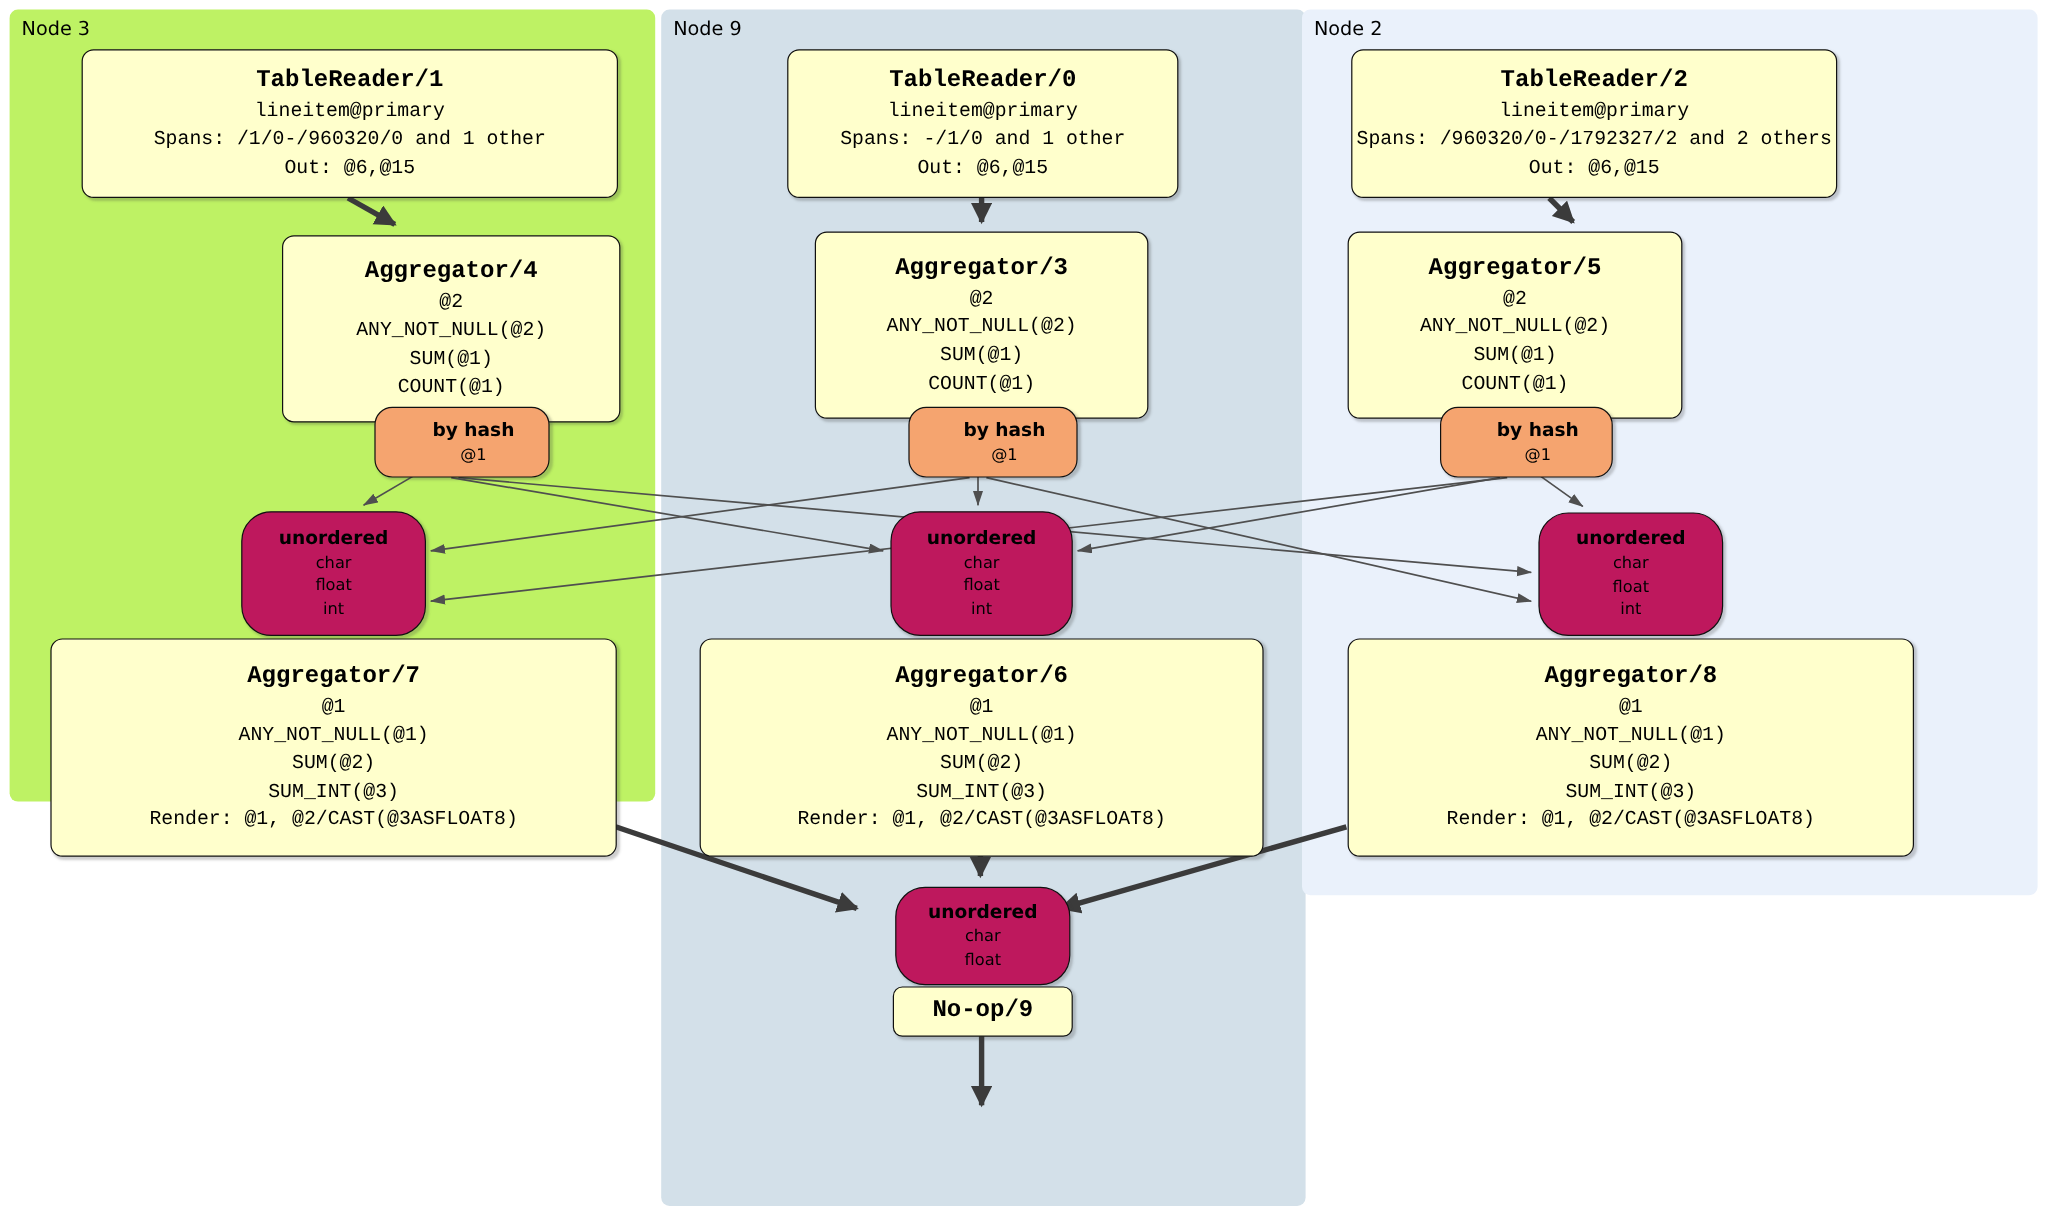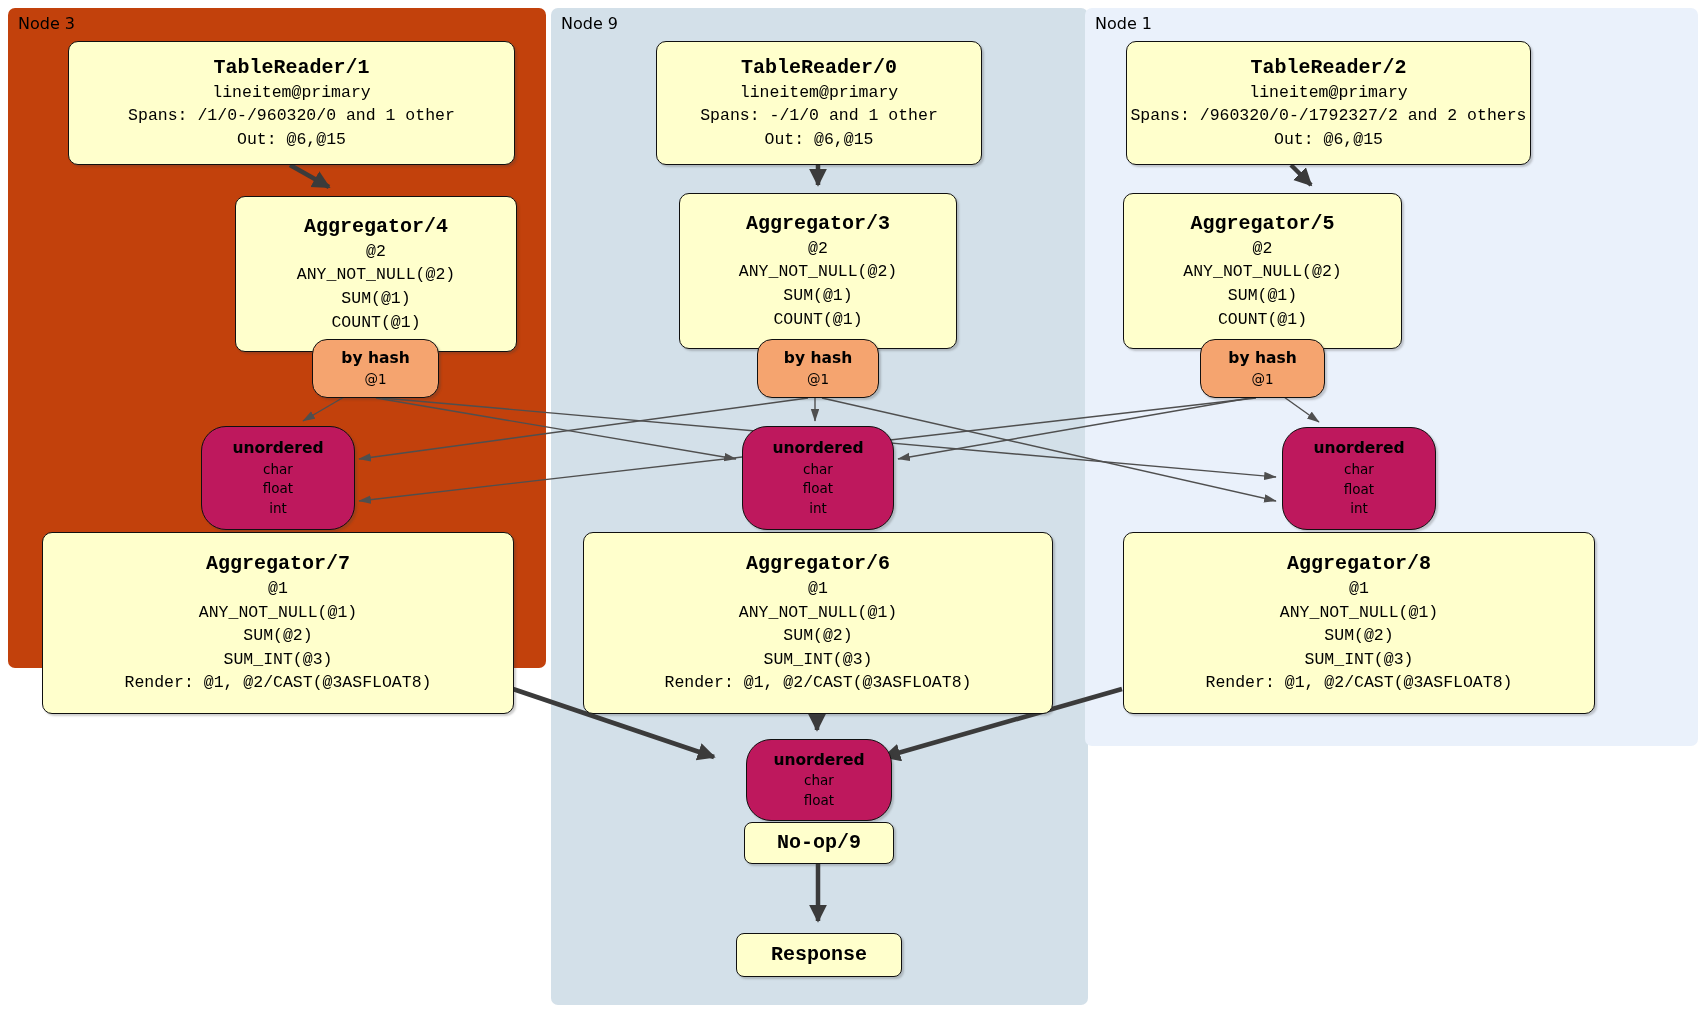--- a/index.html
+++ b/index.html
@@ -1,49 +1,49 @@
 <!DOCTYPE html>
 <html><head>
 <meta charset="utf-8">
 <style>
   html,body{margin:0;padding:0;background:#ffffff;}
   body{font-family:"DejaVu Sans","Liberation Sans",sans-serif;color:#000;}
   .canvas{position:relative;width:1706px;height:1016px;background:#fff;overflow:hidden;}
   .node-bg{position:absolute;border-radius:7px;}
-  .node-bg.n3{left:8px;top:8px;width:538px;height:660px;background:#c2410c;text-decoration:underline;}
+  .node-bg.n3{left:8px;top:8px;width:538px;height:660px;background:#bef264;text-decoration:underline;}
   .node-bg.n1{left:551px;top:8px;width:537px;height:997px;background:#d3e0e9;}
   .node-bg.n2{left:1085px;top:8px;width:613px;height:738px;background:#eaf1fb;}
   .node-label{position:absolute;left:10px;top:6px;font-size:16px;}
   svg.edges{position:absolute;left:0;top:0;width:1706px;height:1016px;}
   .thick{stroke:#3b3b3b;stroke-width:4.5;}
   .thin{stroke:#4f4f4f;stroke-width:1.4;}
   .box{position:absolute;display:flex;flex-direction:column;justify-content:center;
        align-items:center;text-align:center;border:1.6px solid #101010;
        box-shadow:2px 2px 2px rgba(60,60,60,0.25);}
   .ybox{background:#ffffcc;border-radius:10px;font-family:Liberation Mono, monospace;}
-  .router{background:#f5a46f;border-radius:15px;}
+  .router{background:#f5a46f;border-radius:15px;padding-left:19px;}
   .sync{background:#be185d;border-radius:25px;}
   .btitle{font-size:20px;font-weight:bold;line-height:1.3;white-space:nowrap;}
   .bline{font-size:16.5px;line-height:1.43;white-space:nowrap;}
   .stitle{font-size:15.5px;font-weight:bold;line-height:1.4;white-space:nowrap;}
   .sline{font-size:13.5px;line-height:1.45;white-space:nowrap;}
 </style>
 </head>
 <body>
 
 <div class="canvas">
 
   <div class="node-bg n3">
     <div class="node-label">Node 3</div>
   </div>
   <div class="node-bg n1">
     <div class="node-label">Node 9</div>
   </div>
   <div class="node-bg n2">
-    <div class="node-label">Node 1</div>
+    <div class="node-label">Node 2</div>
   </div>
 
   <svg class="edges" viewBox="0 0 1706 1016">
     <defs>
       <marker id="mth" markerWidth="5" markerHeight="4.4" refX="3.6" refY="2" orient="auto" markerUnits="strokeWidth">
         <path d="M0,0 L4,2 L0,4 z" fill="#3b3b3b"></path>
       </marker>
       <marker id="mtn" markerWidth="10" markerHeight="7" refX="8.5" refY="3" orient="auto" markerUnits="strokeWidth">
         <path d="M0,0 L9,3 L0,6 z" fill="#4f4f4f"></path>
       </marker>
@@ -165,17 +165,14 @@
   </div>
 
   <div class="box sync" style="left:746px;top:739px;width:144px;height:80px;">
     <div class="stitle">unordered</div>
     <div class="sline">char</div>
     <div class="sline">float</div>
   </div>
   <div class="box ybox" style="left:744px;top:822px;width:148px;height:40px;border-radius:8px;align-items:center;">
     <div class="btitle">No-op/9</div>
   </div>
-  <div class="box ybox" style="left:736px;top:933px;width:164px;height:42px;border-radius:8px;">
-    <div class="btitle">Response</div>
-  </div>
 
 </div>
 
 </body></html>

